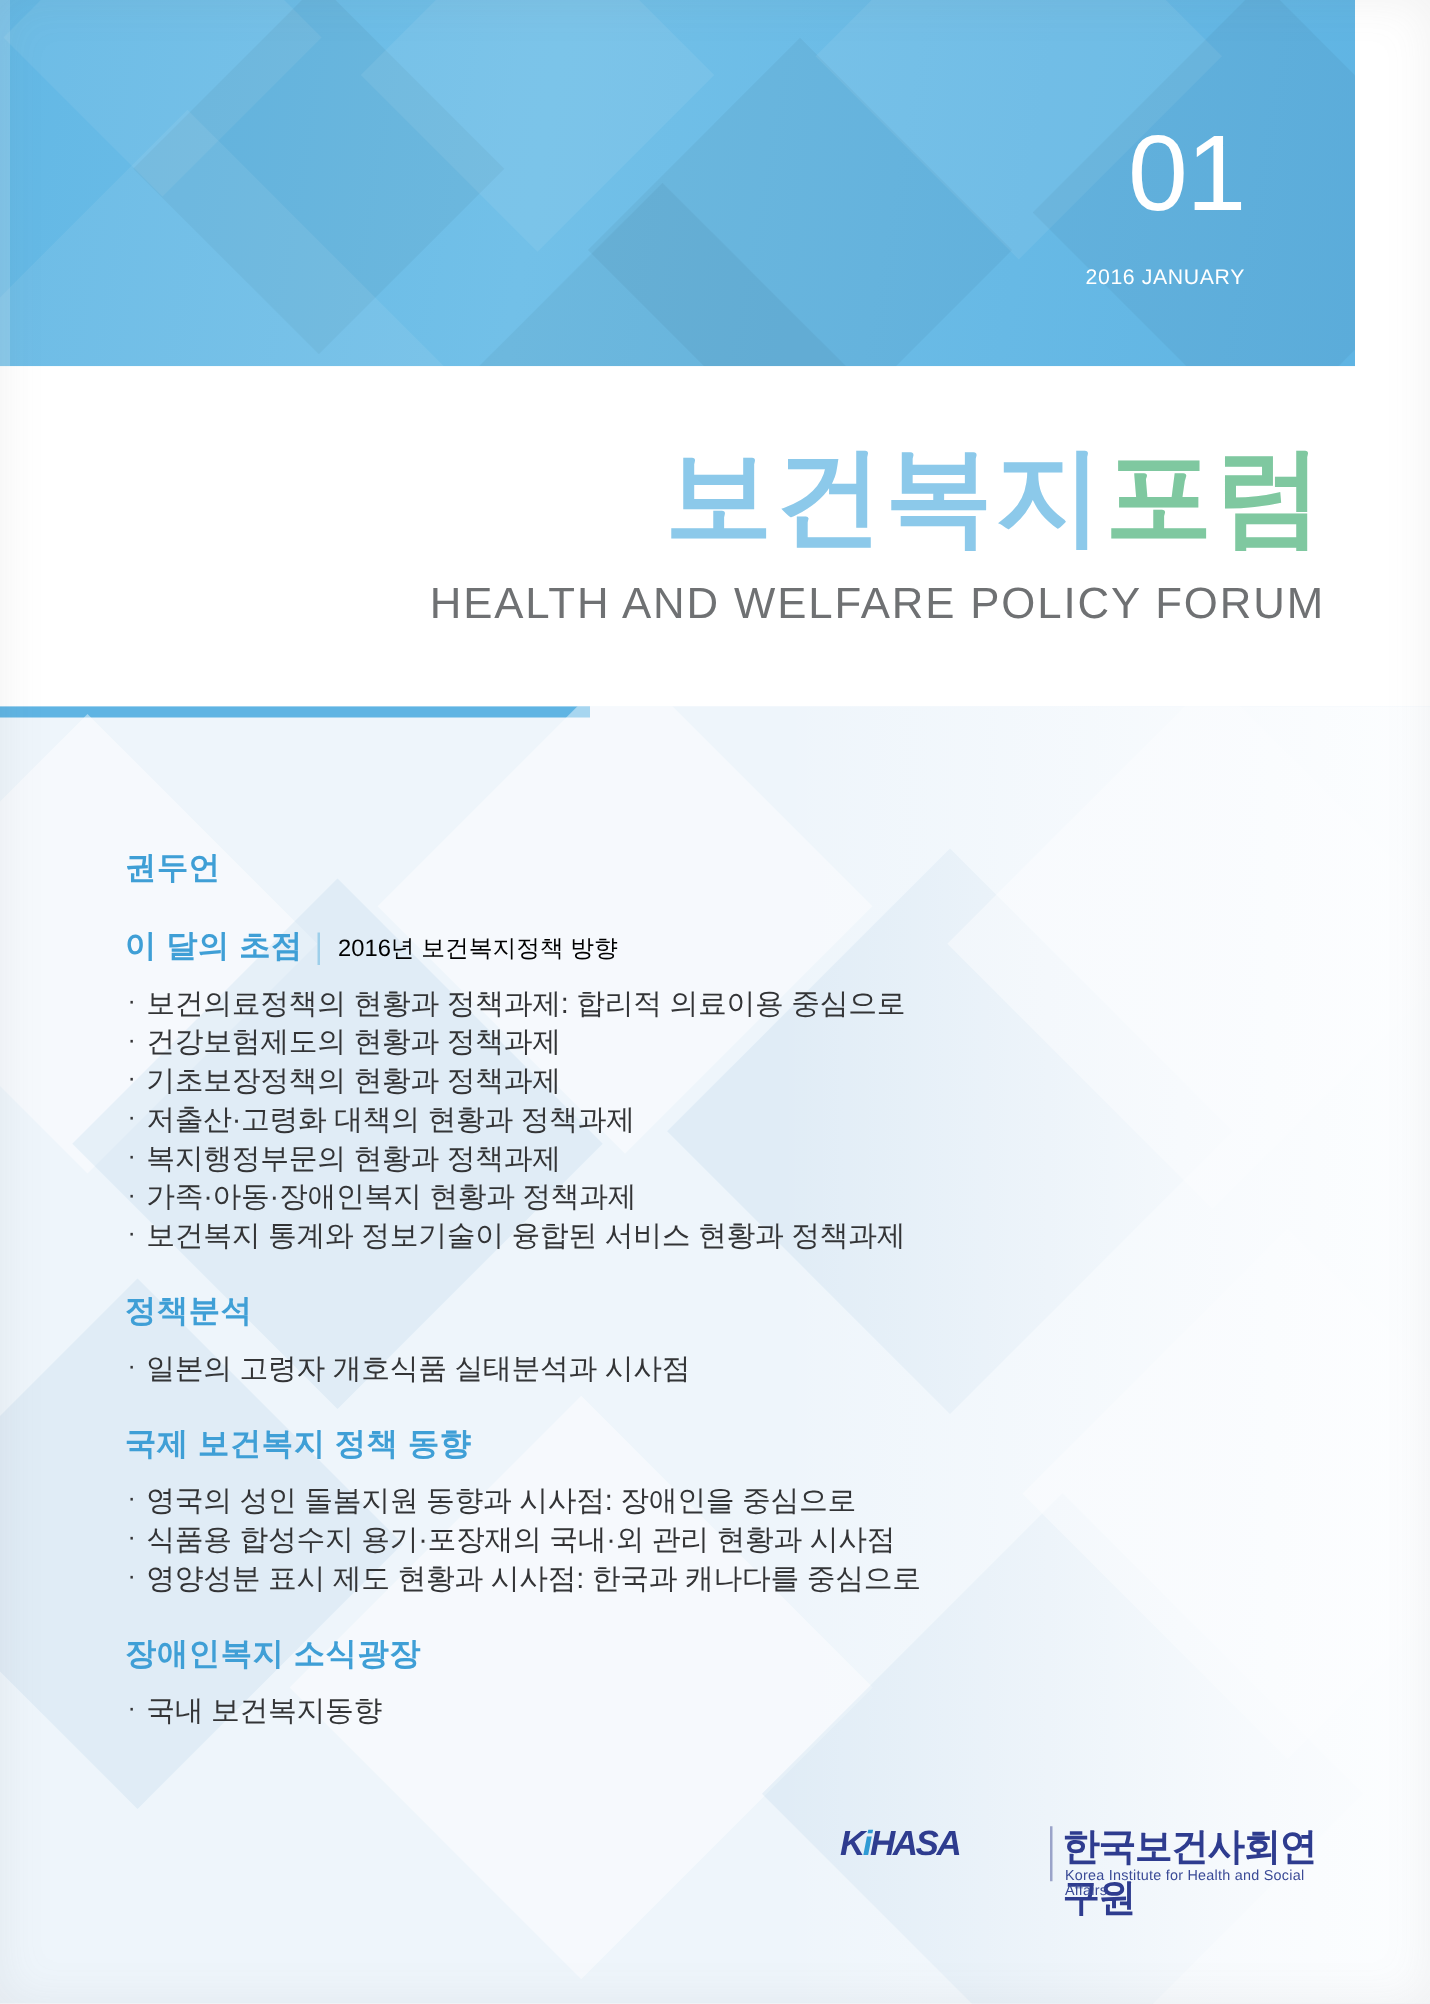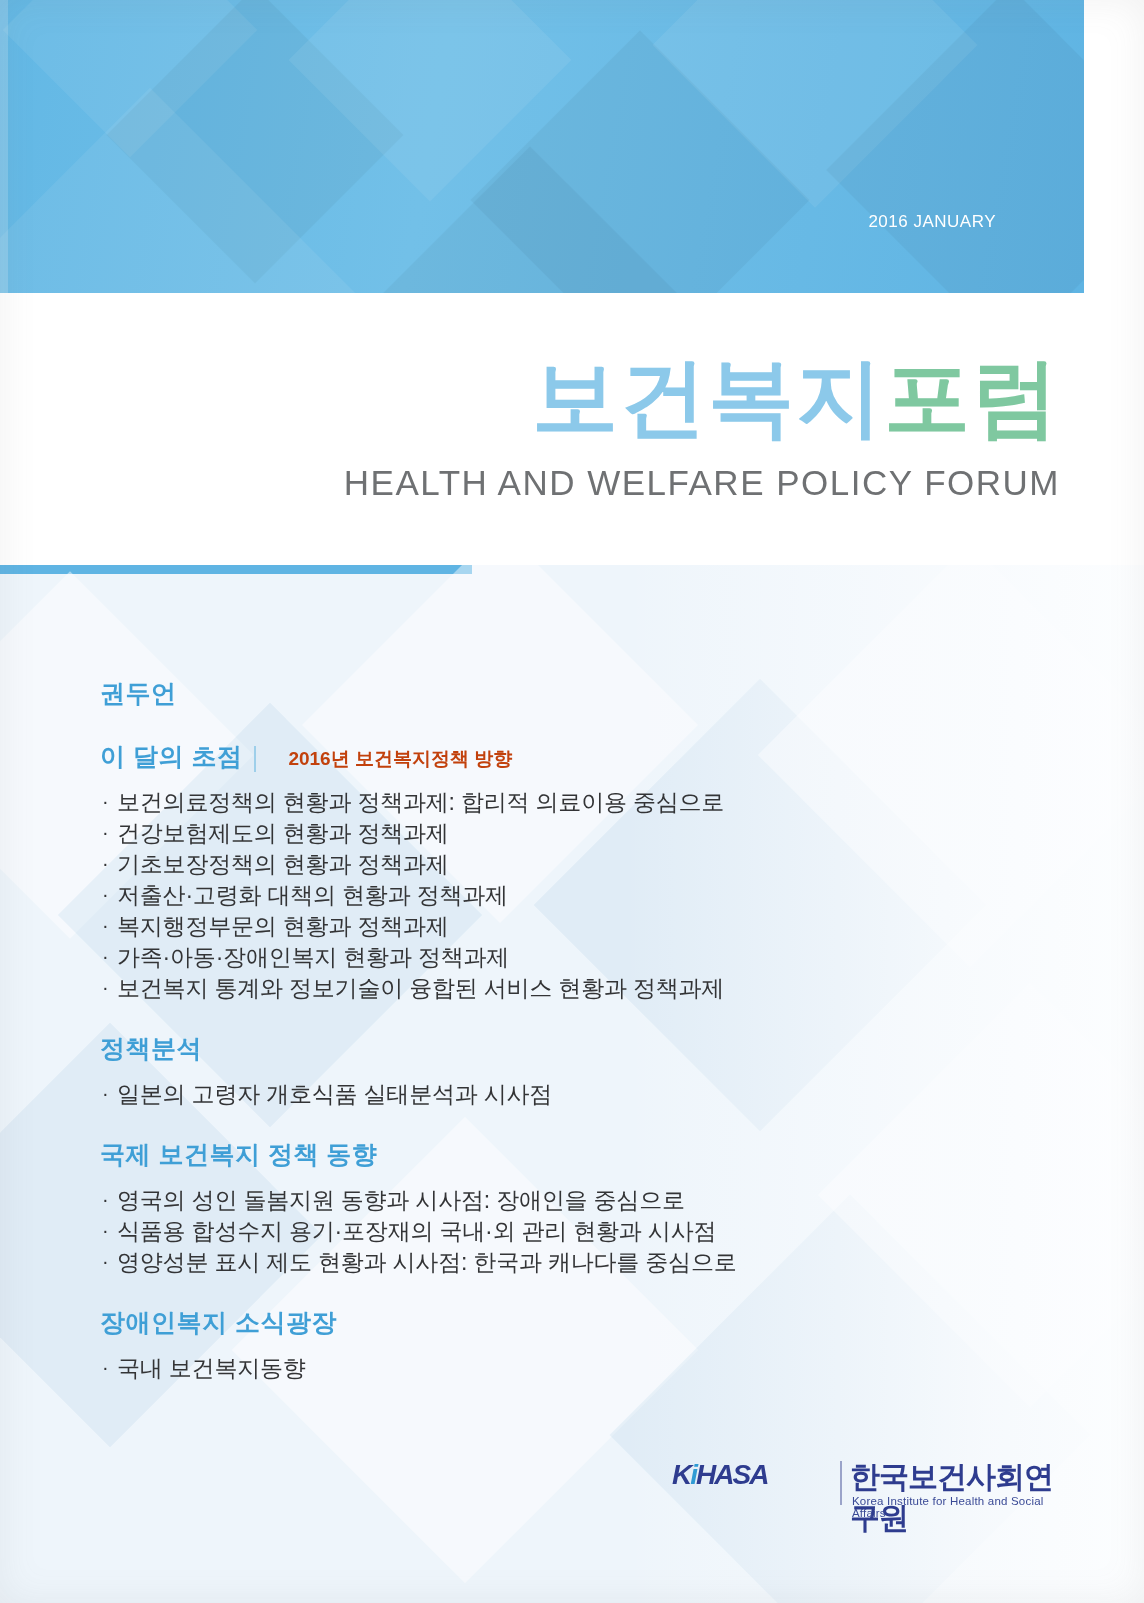--- a/index.html
+++ b/index.html
@@ -157,24 +157,24 @@
     font-weight: 700;
     color: #3f9fd6;
     font-size: 25px;
     letter-spacing: 0.5px;
     margin: 0 0 14px 0;
     display: flex;
     align-items: baseline;
   }
   .sec-title .sub {
     font-size: 19px;
-    color: #c2410c;
-    font-weight: 700;
+    color: #000000;
+    font-weight: 400;
     margin-left: 12px;
-    padding-left: 32px;
+    padding-left: 14px;
     border-left: 2px solid #9ecfea;
     letter-spacing: 0;
   }
 
   .group { margin-bottom: 28px; }
   .group-kwondueon { margin-bottom: 30px; }
 
   ul.items {
     list-style: none;
     margin: 0;
@@ -262,20 +262,21 @@
   <div class="top-banner">
     <div class="banner-edge-left"></div>
     <div class="facet" style="left:40px; top:-60px; width:180px; height:180px; transform:rotate(45deg);"></div>
     <div class="facet2" style="left:150px; top:30px; width:210px; height:210px; transform:rotate(45deg);"></div>
     <div class="facet" style="left:330px; top:-40px; width:200px; height:200px; transform:rotate(45deg);"></div>
     <div class="facet2" style="left:520px; top:80px; width:240px; height:240px; transform:rotate(45deg);"></div>
     <div class="facet" style="left:700px; top:-70px; width:230px; height:230px; transform:rotate(45deg);"></div>
     <div class="facet2" style="left:880px; top:40px; width:260px; height:260px; transform:rotate(45deg);"></div>
     <div class="facet" style="left:0px; top:150px; width:300px; height:300px; transform:rotate(45deg);"></div>
     <div class="facet2" style="left:400px; top:200px; width:260px; height:260px; transform:rotate(45deg);"></div>
+    <div class="issue-number">01</div>
     <div class="issue-date">2016 JANUARY</div>
   </div>
   <div class="banner-right-white"></div>
 
   <div class="title-area">
     <div class="title-ko">
       <span class="part-blue">보건복지</span><span class="part-green">포럼</span>
     </div>
     <div class="title-en">HEALTH AND WELFARE POLICY FORUM</div>
   </div>

